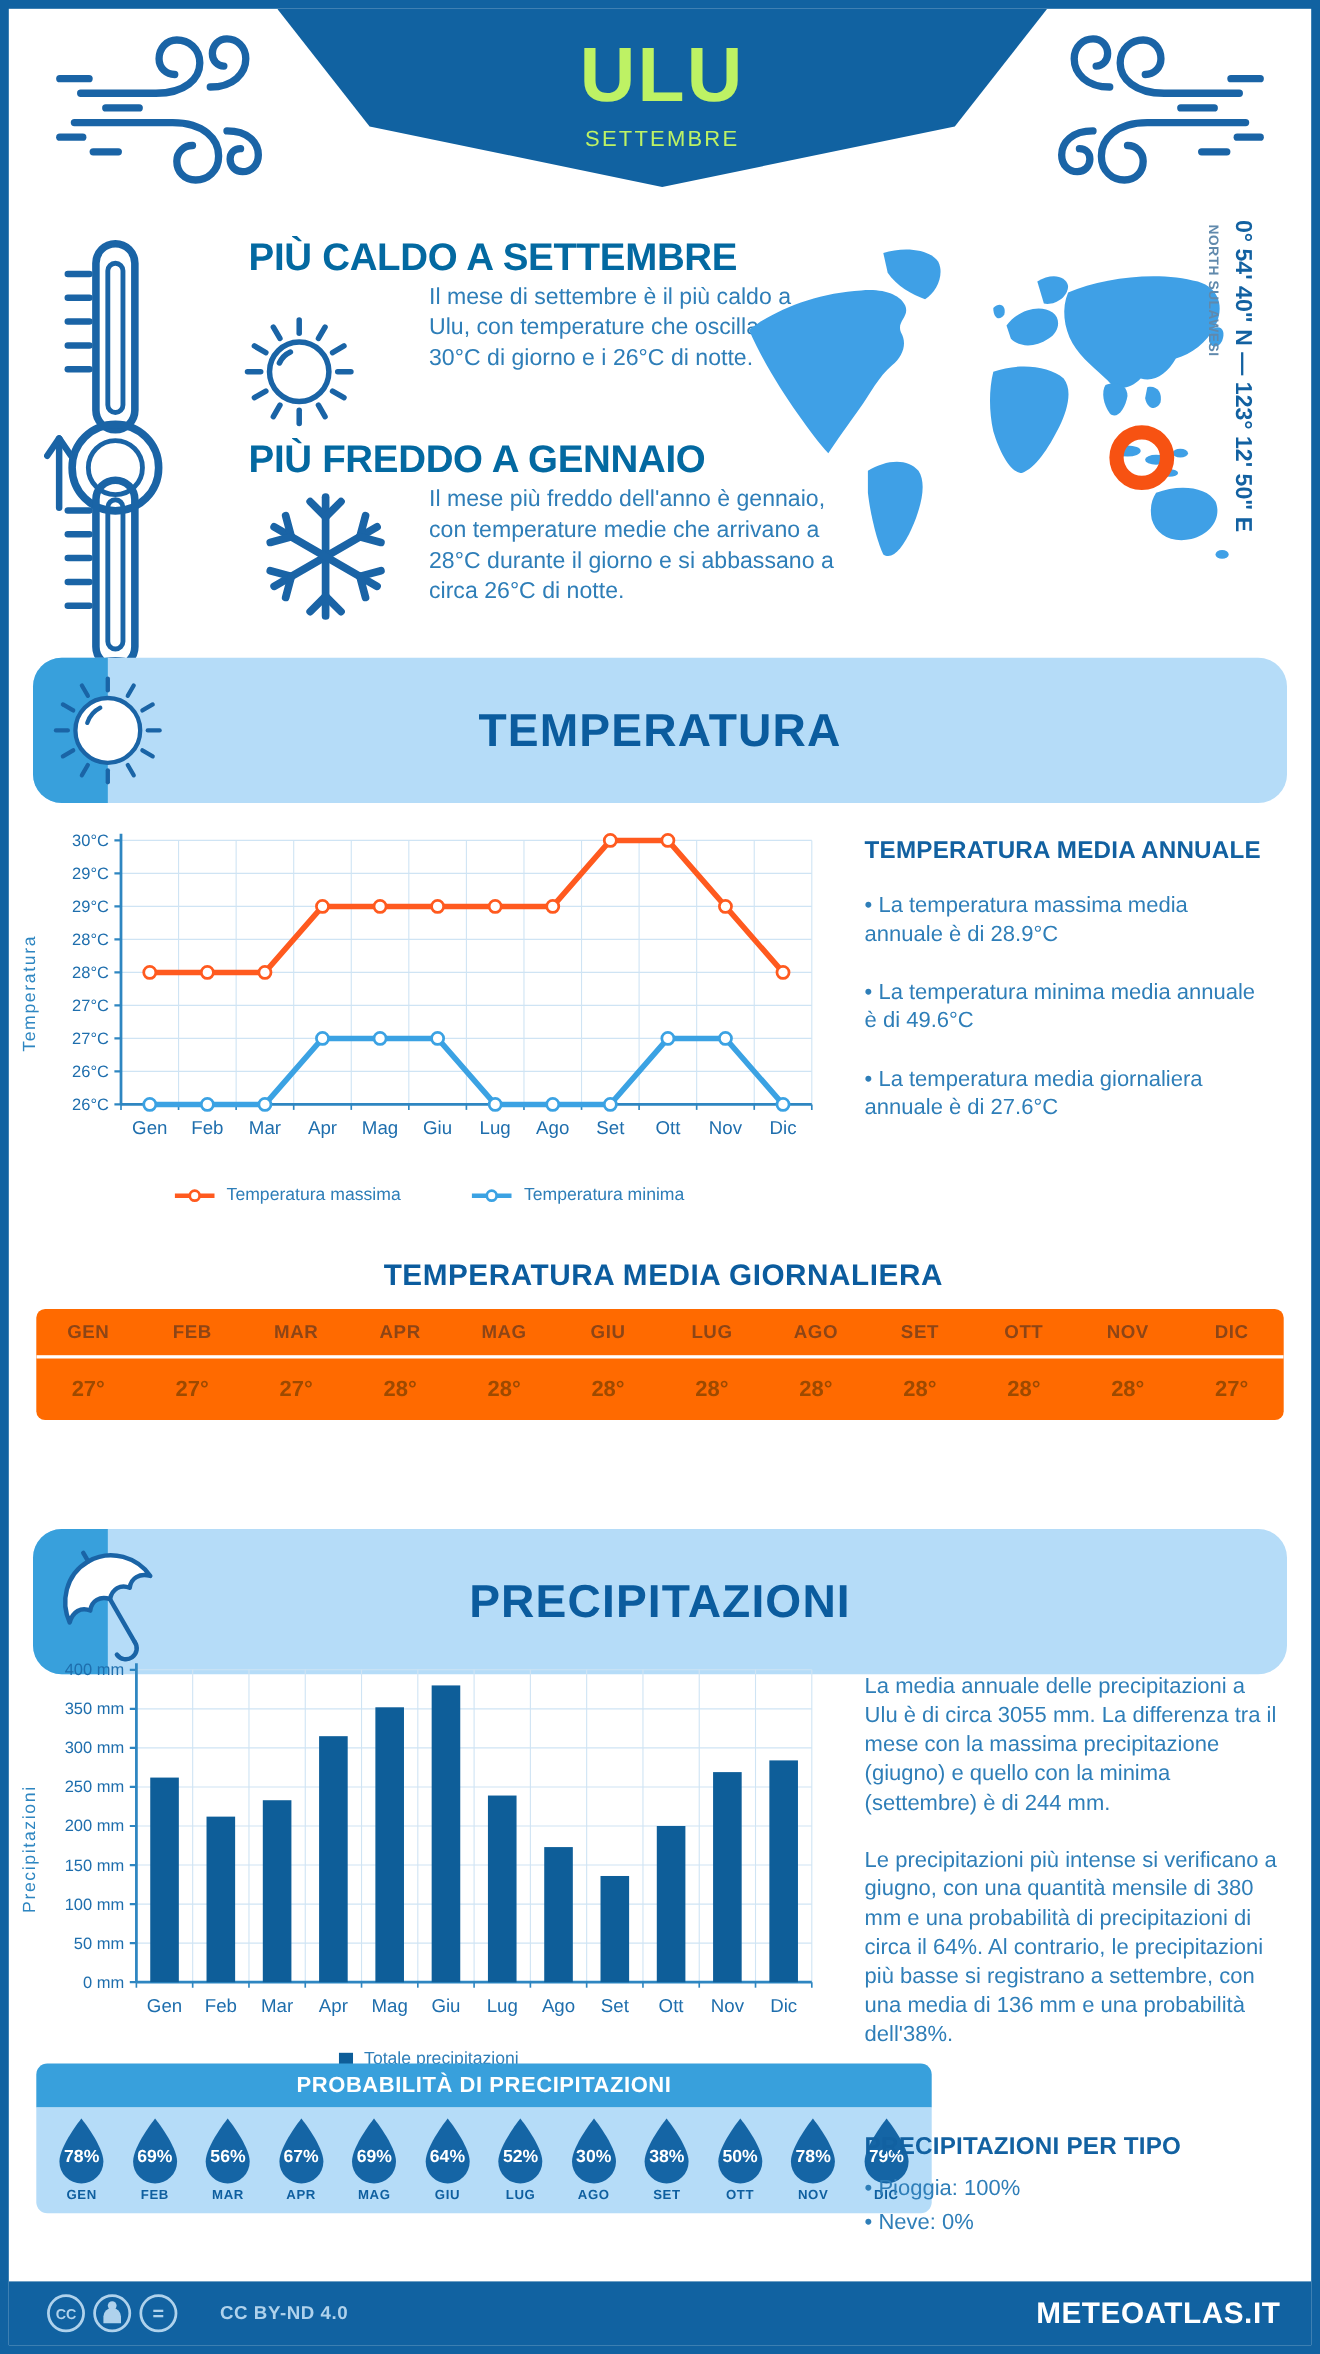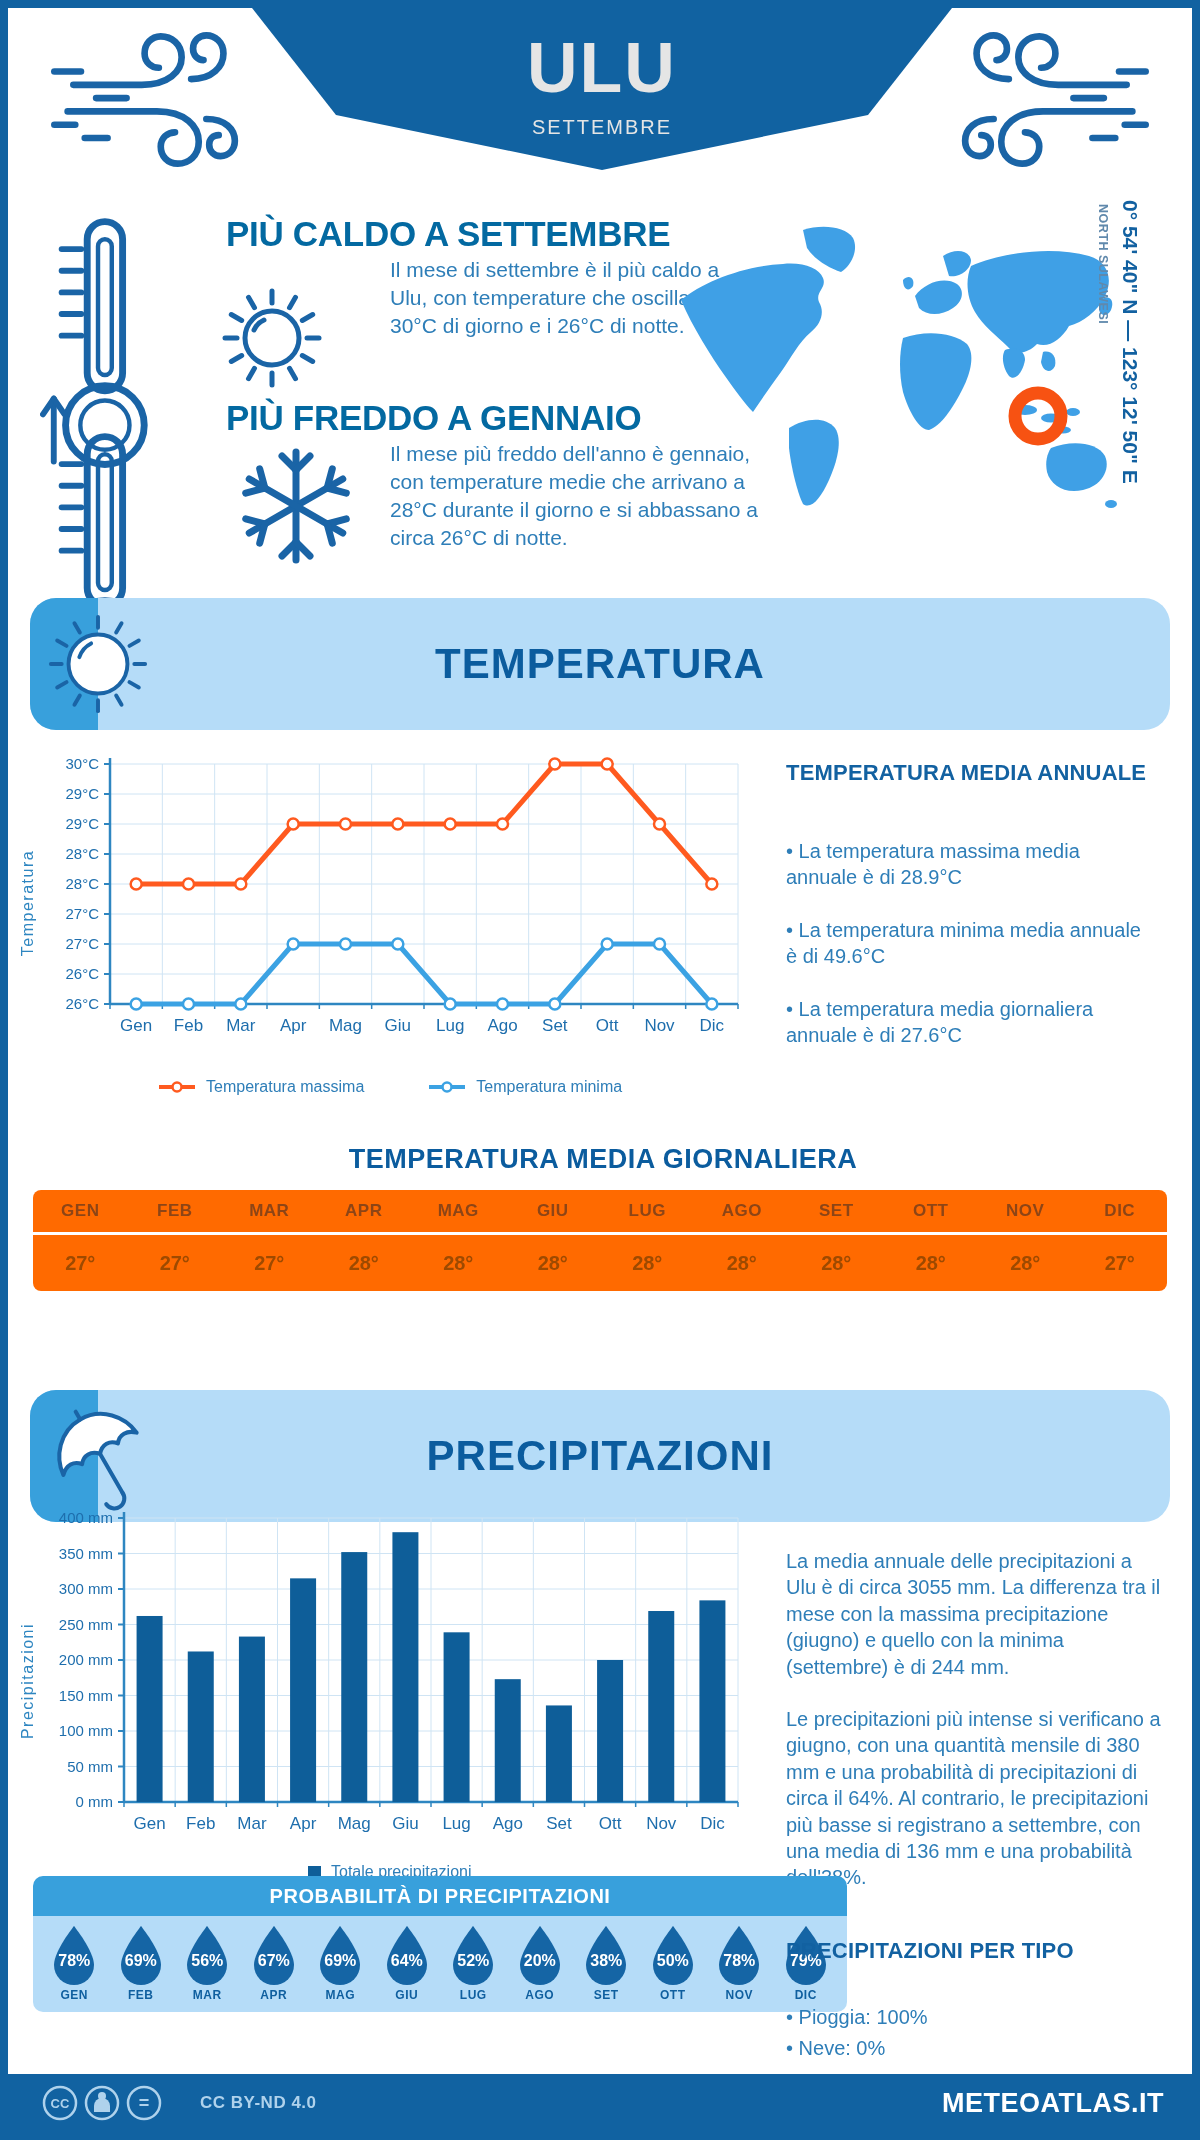--- a/index.html
+++ b/index.html
@@ -2,21 +2,21 @@
 <html><head>
 <meta charset="utf-8">
 <style>
   html,body{margin:0;padding:0;background:#fff;}
   .page{position:relative;width:1200px;height:2140px;box-sizing:border-box;border:8px solid #1162A1;
         background:#fff;font-family:"Liberation Sans",sans-serif;overflow:hidden;}
   svg{display:block}
   svg text{font-family:"Liberation Sans",sans-serif}
   
   .banner{position:absolute;left:244px;top:0;width:700px;height:162px;background:#1162A1;
-          clip-path:polygon(0 0,100% 0,88% 66%,50% 100%,12% 66%);text-align:center;color:#e5e5e5;}
+          clip-path:polygon(0 0,100% 0,88% 66%,50% 100%,12% 66%);text-align:center;color:#bef264;}
   .banner .t{margin-top:20px;font-size:70px;font-weight:bold;letter-spacing:2px;}
   .banner .s{margin-top:8px;font-size:20px;letter-spacing:2px;}
   .wind{position:absolute;top:16px;left:36px;width:205px;height:152px;}
   .wind.right{left:auto;right:36px;transform:scaleX(-1);}
   
   .hl-title{position:absolute;font-size:35px;font-weight:bold;color:#0369a1;letter-spacing:-0.3px;margin-left:28px;}
   .hl-text{position:absolute;font-size:21px;line-height:1.34;color:#2E7EB8;}
   
   .coords{position:absolute;writing-mode:vertical-rl;font-weight:bold;color:#1261A1;font-size:21px;white-space:nowrap;}
   .region{position:absolute;writing-mode:vertical-rl;font-weight:bold;color:#6089AC;font-size:12.5px;letter-spacing:.5px;white-space:nowrap;}
@@ -26,21 +26,21 @@
   .section-banner .stitle{position:absolute;left:0;right:0;top:0;line-height:132px;text-align:center;
           font-size:42px;font-weight:bold;color:#0B5C9E;letter-spacing:1px;}
   .section-banner .icon{position:absolute;}
   
   .vlabel-box{position:absolute;width:24px;}
   .vlabel-box span{position:absolute;left:50%;top:50%;transform:translate(-50%,-50%) rotate(-90deg);
           white-space:nowrap;color:#2E86C1;font-size:16px;letter-spacing:1.5px;}
   .legend{position:absolute;display:flex;gap:64px;align-items:flex-start;}
   .legend .item{display:flex;gap:10px;align-items:center;color:#2E7EB8;font-size:16px;}
   .rcol-h{position:absolute;font-size:22px;font-weight:bold;color:#1261A1;letter-spacing:.2px;}
-  .rcol-p{position:absolute;font-size:20px;line-height:1.32;color:#2E7EB8;margin-top:28px;}
+  .rcol-p{position:absolute;font-size:20px;line-height:1.32;color:#2E7EB8;}
   .rcol-p p{margin:0 0 26px 0;}
   .center-h{position:absolute;left:30px;width:1130px;text-align:center;font-size:27px;font-weight:bold;color:#0B5C9E;letter-spacing:.5px;}
   
   .temp-table{position:absolute;left:25px;top:1182px;width:1134px;background:#FF6A00;border-radius:8px;overflow:hidden;}
   .temp-table .row{display:flex;}
   .temp-table .sep{height:3px;background:#fff;}
   .temp-table .cell{flex:1;text-align:center;}
   .temp-table .m{line-height:42px;font-size:17px;font-weight:bold;color:#8D4516;letter-spacing:.5px;}
   .temp-table .v{line-height:56px;font-size:20px;font-weight:bold;color:#9E4A00;}
   
@@ -594,21 +594,21 @@
           <svg width="46" height="62" viewBox="0 0 46 62">
             <path d="M23 2 C23 2 3 27 3 41 A20 20 0 0 0 43 41 C43 27 23 2 23 2 Z" fill="#1565A5"></path>
           </svg>
           <span class="drop-pct">52%</span>
           <span class="drop-month">LUG</span>
         </div>
       <div class="drop">
           <svg width="46" height="62" viewBox="0 0 46 62">
             <path d="M23 2 C23 2 3 27 3 41 A20 20 0 0 0 43 41 C43 27 23 2 23 2 Z" fill="#1565A5"></path>
           </svg>
-          <span class="drop-pct">20%</span>
+          <span class="drop-pct">30%</span>
           <span class="drop-month">AGO</span>
         </div>
       <div class="drop">
           <svg width="46" height="62" viewBox="0 0 46 62">
             <path d="M23 2 C23 2 3 27 3 41 A20 20 0 0 0 43 41 C43 27 23 2 23 2 Z" fill="#1565A5"></path>
           </svg>
           <span class="drop-pct">38%</span>
           <span class="drop-month">SET</span>
         </div>
       <div class="drop">

